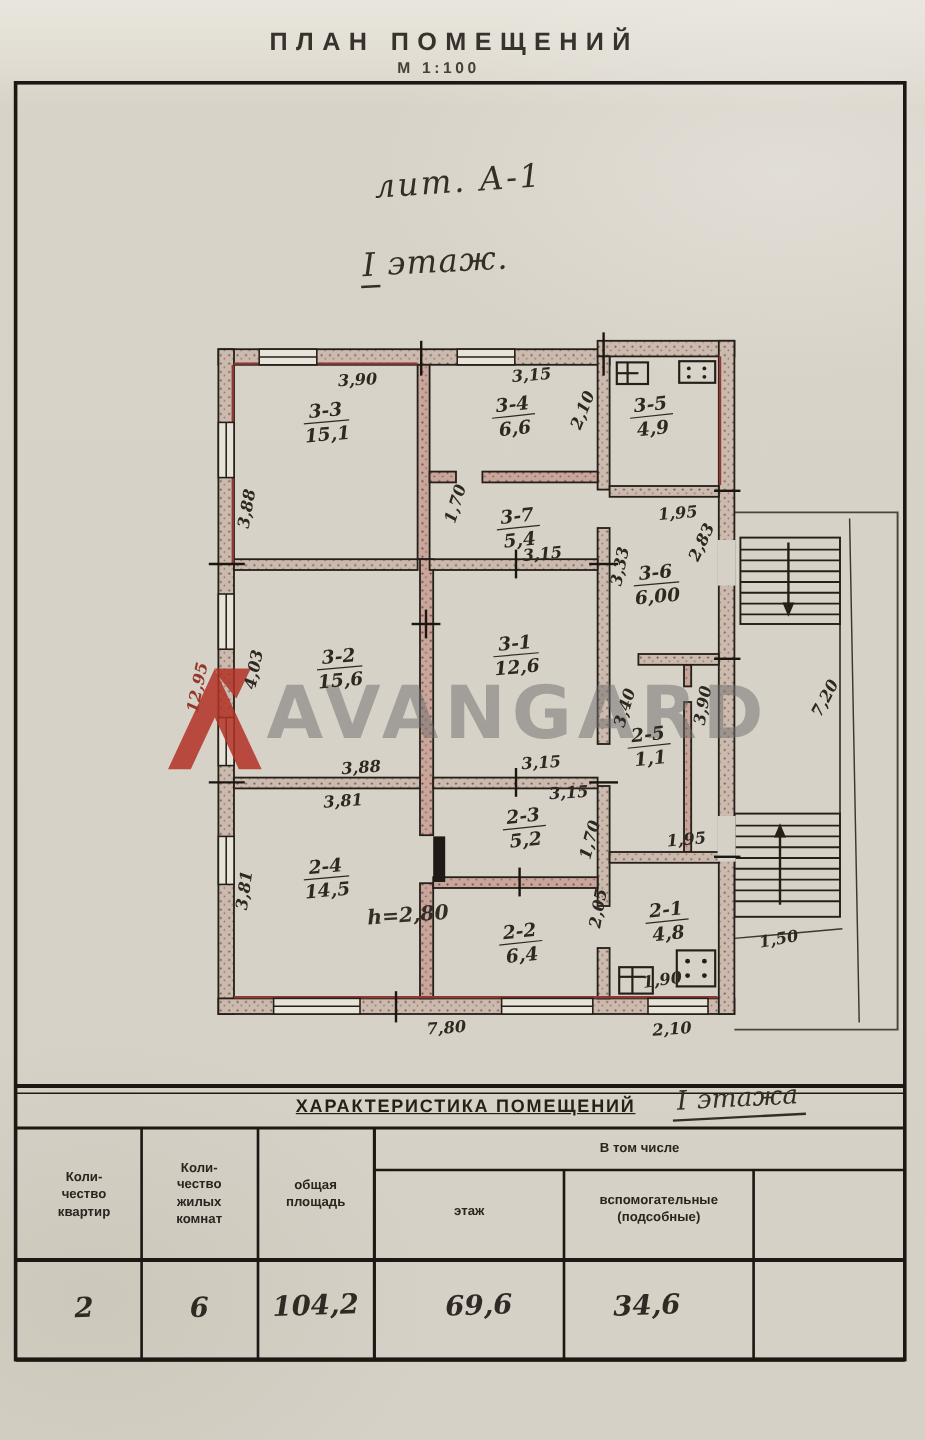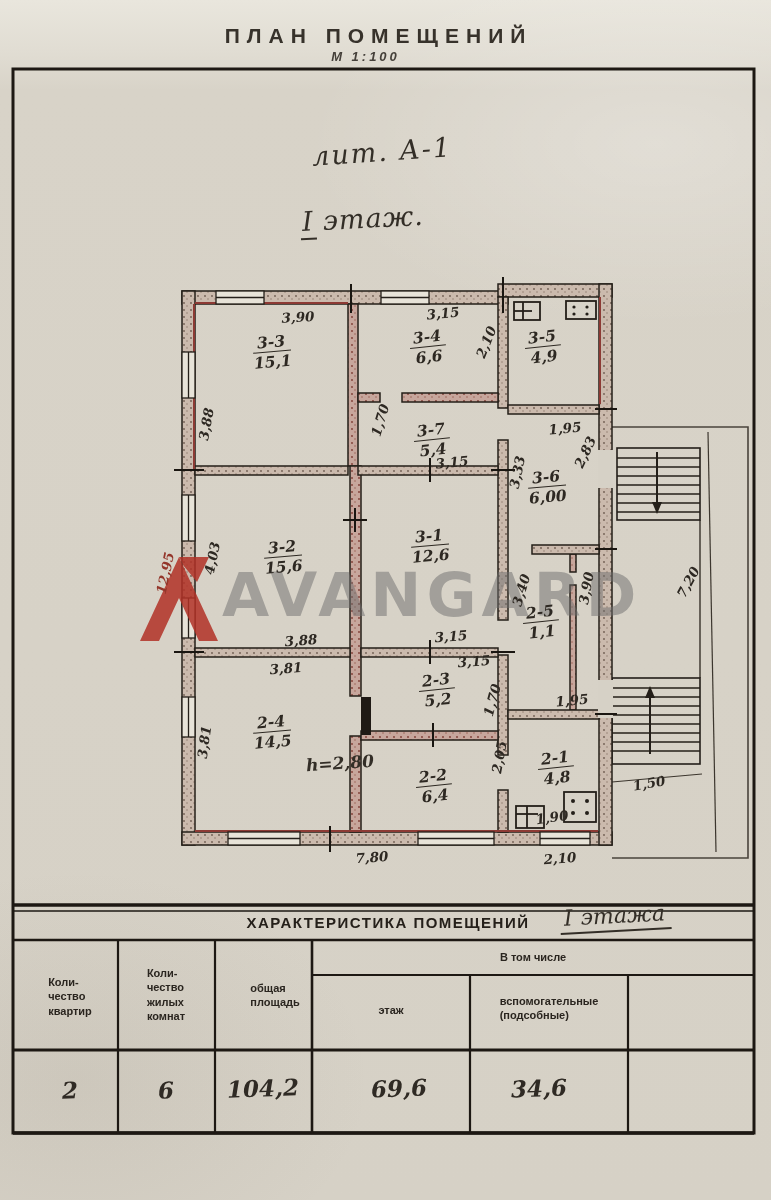--- a/index.html
+++ b/index.html
@@ -13,21 +13,21 @@
     color:#2d2822;
   }
   .abs{position:absolute;}
   
   .page-title{
     left:0;right:14px;top:24px;text-align:center;
     font-weight:bold;font-size:21px;letter-spacing:7px;color:#37322b;
   }
   .page-scale{
     left:0;right:40px;top:49px;text-align:center;
-    font-weight:bold;font-size:13px;letter-spacing:3px;color:#45403a;font-style:italic;
+    font-weight:bold;font-size:13px;letter-spacing:3px;color:#45403a;
   }
   
   .hand{font-family:"DejaVu Serif", serif;font-style:italic;color:#332e27;}
   .hand-lit{left:312px;top:136px;font-size:27px;transform:rotate(-4deg);letter-spacing:2px;}
   .hand-floor{left:300px;top:203px;font-size:27px;transform:rotate(-3deg);letter-spacing:1px;}
   .roman-underline{border-bottom:2.5px solid #332e27;padding:0 2px 1px 2px;margin-right:7px;}
   .hand-h{left:306px;top:753px;font-size:17px;transform:rotate(-4deg);font-weight:600;}
   
   #plan-labels{left:0;top:0;width:771px;height:1200px;pointer-events:none;}
   .room-label{
@@ -48,29 +48,29 @@
     left:222px;top:559px;font-family:"DejaVu Sans", sans-serif;font-weight:bold;
     font-size:61px;letter-spacing:5px;color:#6e6e6e;opacity:.5;pointer-events:none;
   }
   .wm-logo{left:131px;top:549px;opacity:.85;pointer-events:none;}
   
   .tbl-title{
     font-weight:bold;font-size:15px;letter-spacing:1.5px;color:#25201a;white-space:nowrap;
   }
   .tbl-suffix{font-size:22px;transform:rotate(-3deg);border-bottom:2px solid #332e27;padding:0 6px 2px 2px;white-space:nowrap;}
   .th{
-    position:absolute;transform:translate(-50%,-50%);text-align:left;
+    position:absolute;transform:translate(-50%,-50%);text-align:center;
     font-weight:bold;font-size:11px;line-height:1.3;color:#2a251f;white-space:pre-line;
   }
   .td{
     position:absolute;transform:translate(-50%,-50%) rotate(-2deg);text-align:center;
     font-family:"DejaVu Serif", serif;font-style:italic;font-weight:600;
     font-size:23px;color:#2f2a24;
   }
-  .ctr{transform:translate(-50%,-50%);}
+  .ctr{transform:translate(-50%,-50%);text-decoration:underline;}
 </style>
 </head>
 <body>
 
 <div class="abs page-title">ПЛАН ПОМЕЩЕНИЙ</div>
 <div class="abs page-scale">М 1:100</div>
 
 <svg class="abs" style="left:0;top:0" width="771" height="1200" viewBox="0 0 771 1200">
   <defs>
     <pattern id="wp" width="7" height="7" patternUnits="userSpaceOnUse">
@@ -363,21 +363,21 @@
 <div class="abs hand tbl-suffix" style="left:560px;top:903px">
   <span class="roman-underline" style="border-bottom:none;margin-right:6px">I</span><span>этажа</span>
 </div>
 <div class="th" style="left:70px;top:996px">Коли-
 чество
 квартир</div>
 <div class="th" style="left:166px;top:995px">Коли-
 чество
 жилых
 комнат</div>
-<div class="th" style="left:275px;top:995px">общая
+<div class="th" style="left:263px;top:995px">общая
 площадь</div>
 <div class="th" style="left:533px;top:957px">В том числе</div>
 <div class="th" style="left:391px;top:1010px">этаж</div>
 <div class="th" style="left:549px;top:1008px">вспомогательные
 (подсобные)</div>
 <div class="td" style="left:70px;top:1090px">2</div>
 <div class="td" style="left:166px;top:1090px">6</div>
 <div class="td" style="left:263px;top:1088px">104,2</div>
 <div class="td" style="left:399px;top:1088px">69,6</div>
 <div class="td" style="left:539px;top:1088px">34,6</div>

